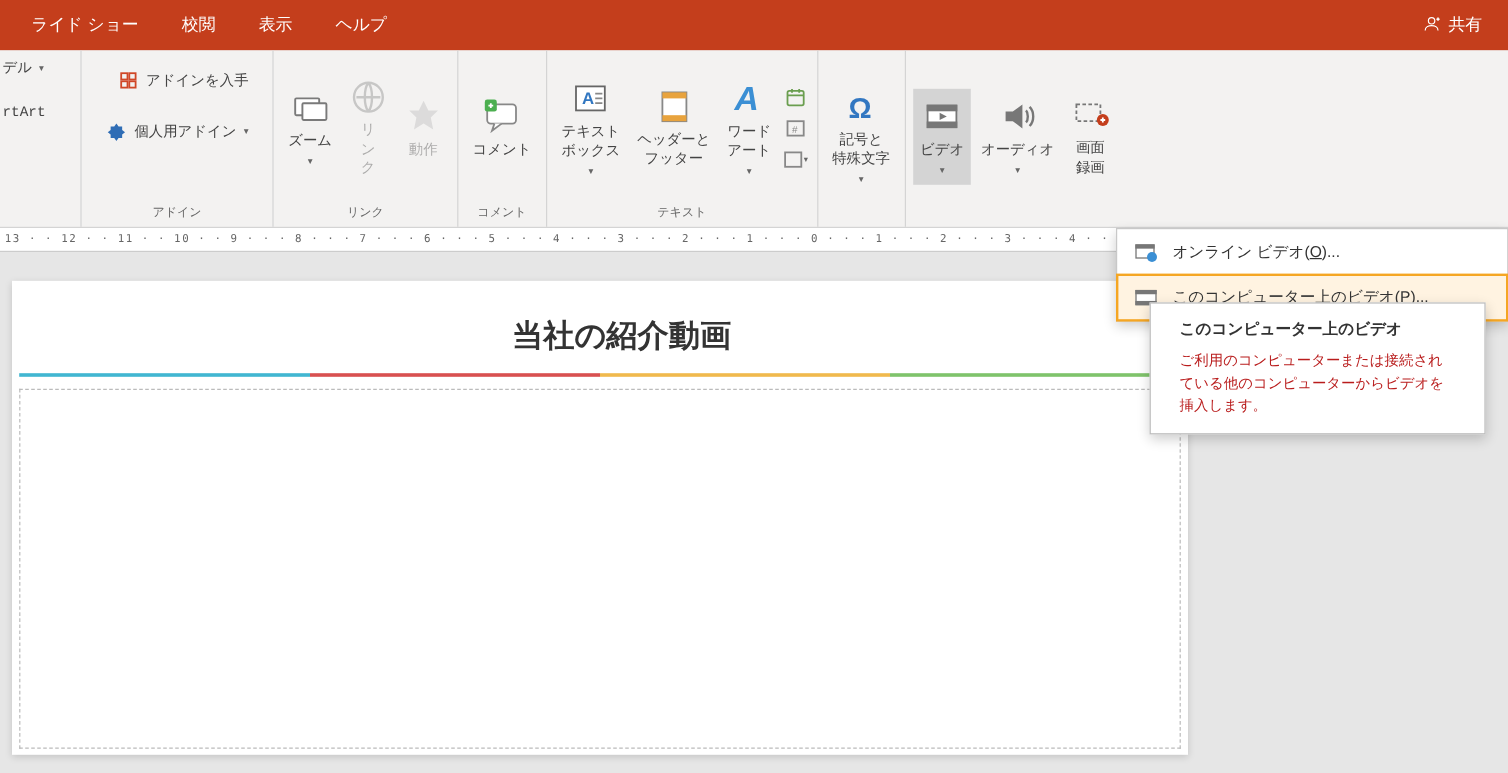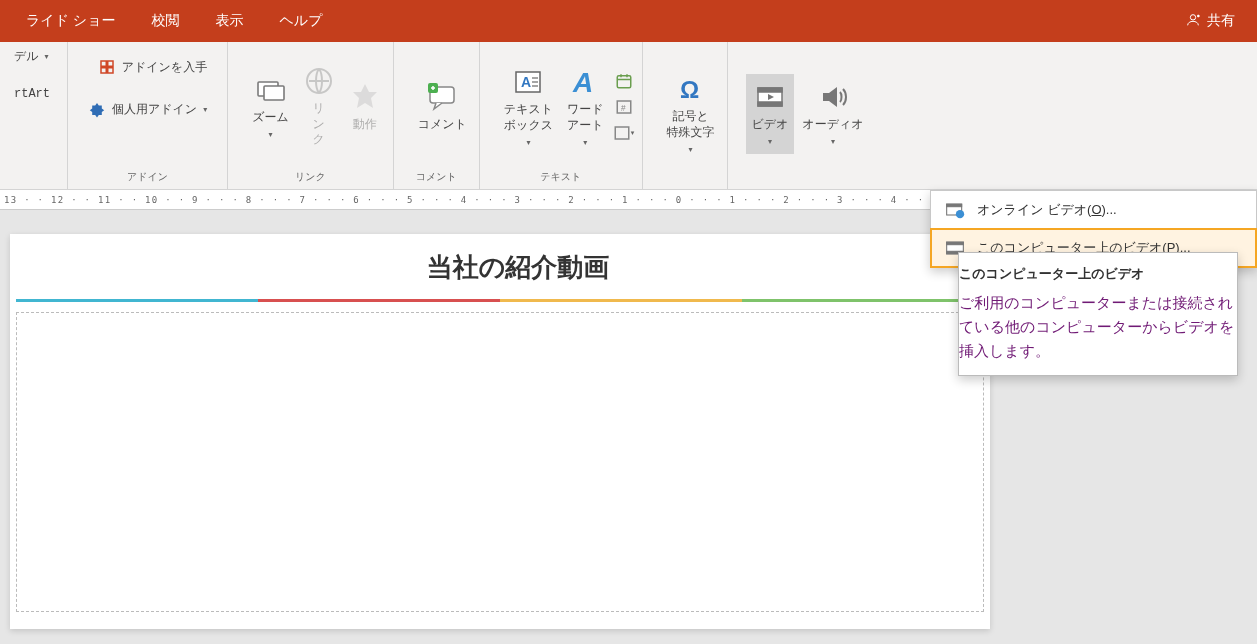--- a/index.html
+++ b/index.html
@@ -56,21 +56,20 @@
       display: flex;
       flex-direction: column;
       align-items: center;
       padding: 4px 6px 2px;
     }
     .group-body {
       flex: 1;
       display: flex;
       align-items: center;
       gap: 2px;
-      padding-left: 12px;
     }
     .group-label {
       font-size: 10px;
       color: #666;
       padding: 3px 0;
       text-align: center;
     }
     .btn {
       display: flex;
       flex-direction: column;
@@ -130,21 +129,21 @@
       width: 980px;
       height: 395px;
       position: relative;
       box-shadow: 0 2px 6px rgba(0,0,0,.15);
     }
     .slide-title {
       text-align: center;
       font-size: 26px;
       font-weight: 600;
       color: #333;
-      padding-top: 16px;
+      padding-top: 28px;
       margin-left: 36px;
     }
     .underline {
       height: 3px;
       margin: 14px 6px 0;
       background: linear-gradient(to right,#41b6d1 0%,#41b6d1 25%,#d85050 25%,#d85050 50%,#f0b94d 50%,#f0b94d 75%,#7fc36b 75%,#7fc36b 100%);
     }
     .placeholder {
       margin: 10px 6px 6px;
       border: 1px dashed #bbb;
@@ -180,25 +179,25 @@
     .mi-icon { width: 20px; height: 18px; display:flex; align-items:center; justify-content:center; flex-shrink:0;}
     
     .tooltip {
       position:absolute;
       left: 958px;
       top: 252px;
       width: 280px;
       background:#fff;
       border:1px solid #bbb;
       box-shadow: 0 4px 10px rgba(0,0,0,.2);
-      padding: 12px 0;
+      padding: 12px 24px;
       z-index:11;
     }
     .tooltip h4 { font-size:13px; font-weight:700; margin-bottom:8px; color:#333; }
-    .tooltip p { font-size:15px; color:#701a75; line-height:1.6; }
+    .tooltip p { font-size:12px; color:#b91c1c; line-height:1.6; }
     
     .rest-bg {
       position:absolute;
       right:0;
       top:0;
       width:248px;
       height:100%;
       background:#e6e6e6;
       z-index:1;
     }
@@ -328,20 +327,31 @@
               <text x="9" y="21" font-size="14" fill="#3277c1" stroke="none" font-weight="bold">A</text>
               <path d="M20 12h6M20 16h6M20 20h6" stroke="#888"></path>
             </svg>
         </div>
         <span class="btn-label" style="white-space:pre;">テキスト
 ボックス</span>
         <span class="btn-dd">▾</span>
       </div>
       <div class="btn">
         <div class="btn-icon">
+          <svg viewBox="0 0 32 32" width="32" height="32" fill="#fff" stroke="#888" stroke-width="1.5">
+              <rect x="6" y="4" width="20" height="24"></rect>
+              <rect x="6" y="4" width="20" height="5" fill="#e8a33d" stroke="none"></rect>
+              <rect x="6" y="23" width="20" height="5" fill="#e8a33d" stroke="none"></rect>
+            </svg>
+        </div>
+        <span class="btn-label" style="white-space:pre;">ヘッダーと
+フッター</span>
+      </div>
+      <div class="btn">
+        <div class="btn-icon">
           <svg viewBox="0 0 32 32" width="32" height="32">
               <text x="4" y="26" font-size="28" font-style="italic" font-weight="bold" fill="#3b8fd4">A</text>
             </svg>
         </div>
         <span class="btn-label" style="white-space:pre;">ワード
 アート</span>
         <span class="btn-dd">▾</span>
       </div>
       <div class="stack">
         <div class="small-btn">
@@ -399,20 +409,31 @@
       </div>
       <div class="btn">
         <div class="btn-icon">
           <svg viewBox="0 0 32 32" width="32" height="32" fill="#777">
               <path d="M6 12v8h6l8 6V6l-8 6z"></path>
               <path d="M23 11c2 2 2 8 0 10M26 8c4 4 4 12 0 16" fill="none" stroke="#777" stroke-width="2"></path>
             </svg>
         </div>
         <span class="btn-label">オーディオ</span>
         <span class="btn-dd">▾</span>
+      </div>
+      <div class="btn">
+        <div class="btn-icon">
+          <svg viewBox="0 0 32 32" width="32" height="32" fill="none" stroke="#777" stroke-width="1.5" stroke-dasharray="3 2">
+              <rect x="4" y="7" width="20" height="14"></rect>
+              <circle cx="26" cy="20" r="5" fill="#c43e1c" stroke="none"></circle>
+              <path d="M24 20l4 0M26 18l0 4" stroke="#fff" stroke-dasharray="0"></path>
+            </svg>
+        </div>
+        <span class="btn-label" style="white-space:pre;">画面
+録画</span>
       </div>
     </div>
     <div class="group-label"></div>
   </div>
 
 </div>
 
 <div class="ruler">
   <span style="white-space:pre; font-family:monospace; letter-spacing:1.3px;">13 · · 12 · · 11 · · 10 · · 9 · · · 8 · · · 7 · · · 6 · · · 5 · · · 4 · · · 3 · · · 2 · · · 1 · · · 0 · · · 1 · · · 2 · · · 3 · · · 4 · · · 5 · · · 6 · · · 7 · · · 8 · · · 9 · · · 10 · · 11 · · 12 · · 13</span>
 </div>

